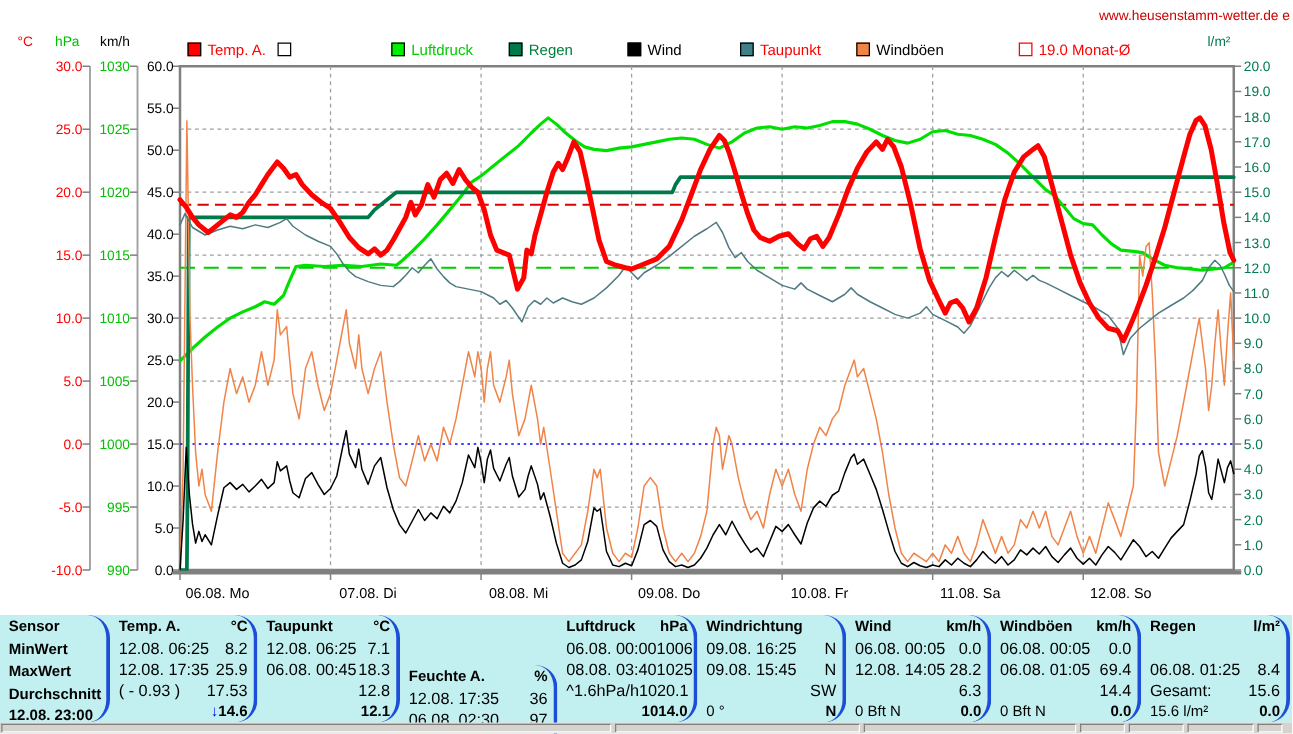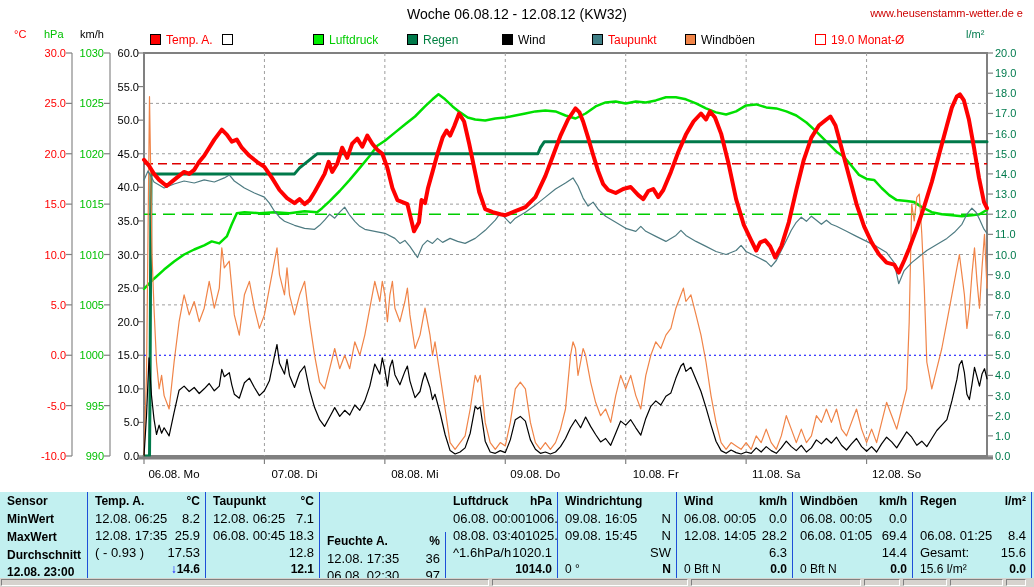--- a/index.html
+++ b/index.html
@@ -1,49 +1,48 @@
 <!DOCTYPE html>
 <html><head>
 <meta charset="utf-8">
 <style>
   html,body{margin:0;padding:0;background:#fff;}
   #app{position:relative;width:1034px;height:587px;background:#fff;overflow:hidden;
        font-family:"Liberation Sans",sans-serif;-webkit-font-smoothing:none;}
   #title{position:absolute;top:6px;left:0;right:0;text-align:center;font-size:14px;color:#000;}
-  #url{position:absolute;top:7px;right:11px;font-size:11px;color:#cc0000;}
+  #url{position:absolute;top:7px;right:2px;font-size:11px;color:#cc0000;}
   .unit-label{position:absolute;top:28px;font-size:11px;}
   #unit-c{left:14px;color:#ff0000;}
   #unit-hpa{left:44px;color:#00c000;}
   #unit-kmh{left:80px;color:#000;}
   #unit-lm2{left:966px;color:#007a4d;}
   #legend{position:absolute;top:33px;left:0;width:1034px;height:14px;}
   .legend-item{position:absolute;top:0;height:12px;font-size:12px;white-space:nowrap;}
   .legend-sq{display:inline-block;width:9px;height:9px;border:1px solid #000;vertical-align:-1px;}
   .legend-label{margin-left:5px;}
   #chart-wrap{position:absolute;top:0;left:0;margin-left:32px;}
   #table{position:absolute;top:492px;left:0;width:1034px;height:86px;background:#c2f0f0;display:flex;}
-  .tcol{height:100%;box-sizing:border-box;border-right:1px solid #1d4ed8;flex:none;}
+  .tcol{height:100%;box-sizing:border-box;border-right:3px solid #1d4ed8;flex:none;border-radius:18px;}
   .tcol:first-child{border-left:none;}
   .trow{height:17px;line-height:17px;display:flex;justify-content:space-between;
         font-size:13px;color:#000;white-space:nowrap;overflow:hidden;}
   .trow.hdr{height:18px;line-height:18px;font-weight:bold;font-size:12px;}
   .trow.cur{font-weight:bold;font-size:12px;}
   .tl{padding-left:7px;}
   .tr{padding-right:5px;text-align:right;}
   .arrow-down{color:#0000ff;}
   #statusbar{position:absolute;top:578px;left:0;width:1034px;height:9px;background:#d6d3ce;
              display:flex;gap:3px;box-sizing:border-box;padding:1px 1px;}
   .status-seg{height:7px;box-sizing:border-box;background:#d6d3ce;
               border:1px solid;border-color:#808080 #ffffff #ffffff #808080;flex:none;}
 </style>
 </head>
 <body>
 
 <div id="app">
-  <div id="title">Woche 06.08.12 - 12.08.12 (KW32)</div>
   <a id="url">www.heusenstamm-wetter.de e</a>
 
   <div class="unit-label" id="unit-c">°C</div>
   <div class="unit-label" id="unit-hpa">hPa</div>
   <div class="unit-label" id="unit-kmh">km/h</div>
   <div class="unit-label" id="unit-lm2">l/m²</div>
 
   <div id="legend">
       <div class="legend-item" style="left: 150px;"><span class="legend-sq" style="background: rgb(255, 0, 0); border-color: rgb(0, 0, 0);"></span><span class="legend-label" style="color: rgb(255, 0, 0);">Temp. A.</span></div>
       <div class="legend-item" style="left: 222px;"><span class="legend-sq" style="background: rgb(255, 255, 255); border-color: rgb(0, 0, 0);"></span></div>
@@ -308,21 +307,21 @@
           <span class="tl"></span>
           <span class="tr">1014.0</span>
         </div>
       </div>
       <div class="tcol" style="width: 119px;">
         <div class="trow hdr">
           <span class="tl">Windrichtung</span>
           <span class="tr"></span>
         </div>
         <div class="trow ">
-          <span class="tl">09.08.  16:05</span>
+          <span class="tl">09.08.  16:25</span>
           <span class="tr">N</span>
         </div>
         <div class="trow ">
           <span class="tl">09.08.  15:45</span>
           <span class="tr">N</span>
         </div>
         <div class="trow ">
           <span class="tl"></span>
           <span class="tr">SW</span>
         </div>

